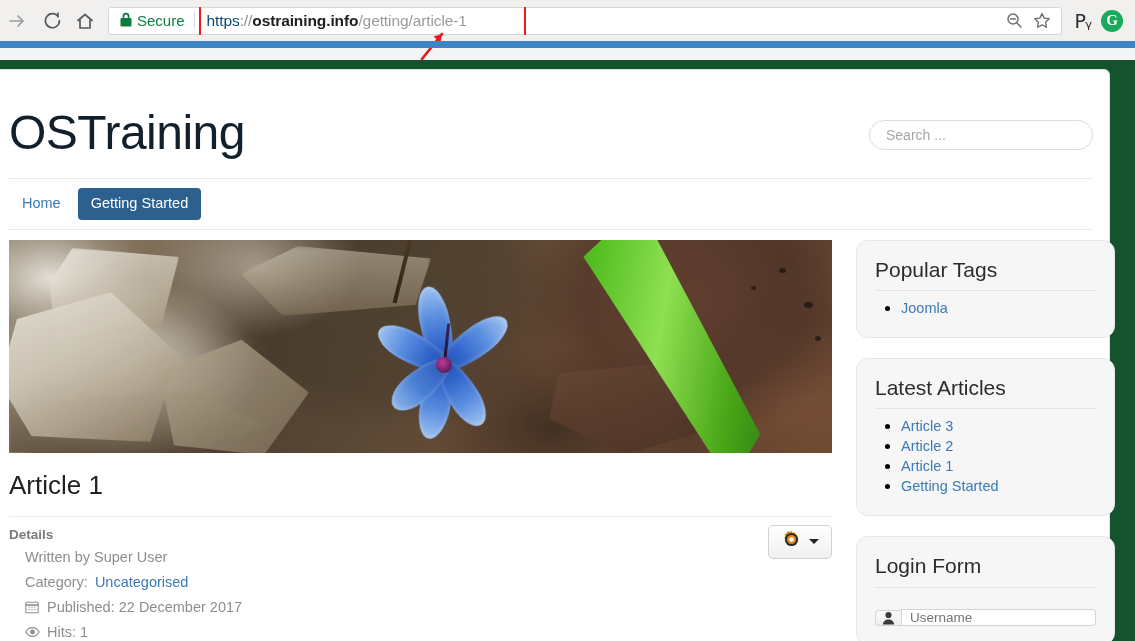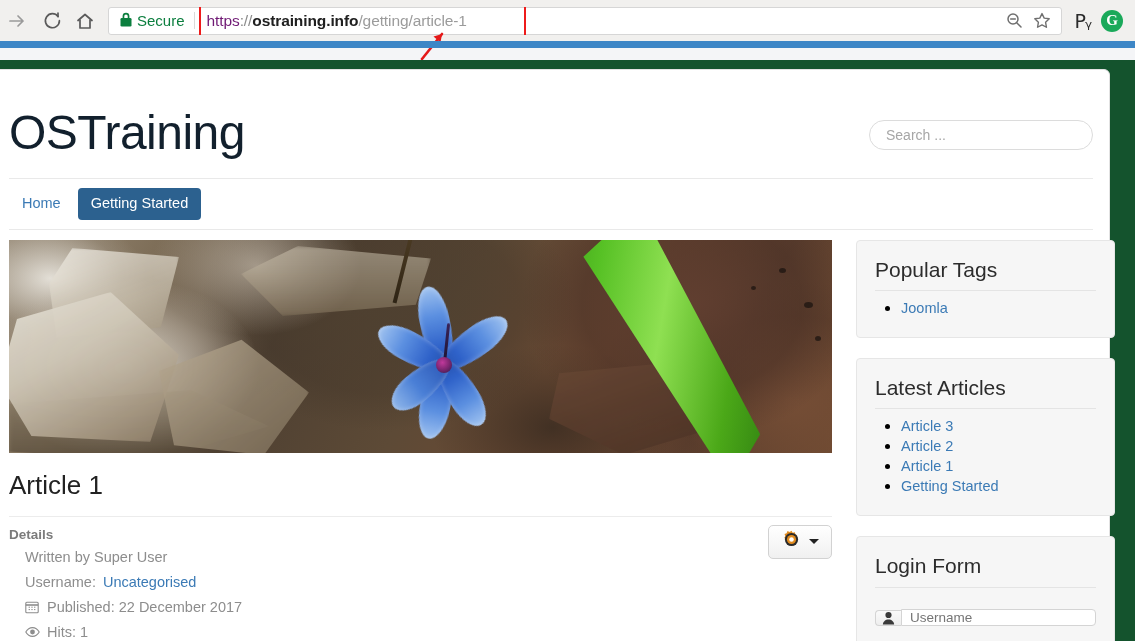--- a/index.html
+++ b/index.html
@@ -63,21 +63,21 @@
     border-radius: 2px;
     pointer-events: none;
   }
   .url-text {
     position: relative;
     padding-left: 12px;
     font-size: 15.5px;
     white-space: nowrap;
     letter-spacing: -0.1px;
   }
-  .u-scheme { color: #701a75; }
+  .u-scheme { color: #0c4a6e; }
   .u-sep { color: #8b8b8b; }
   .u-host { color: #202020; font-weight: 600; }
   .u-path { color: #9b9b9b; }
 
   .omni-right {
     display: flex; align-items: center; gap: 2px;
     padding-right: 6px; flex: none;
   }
   .omni-icon {
     width: 26px; height: 26px;
@@ -325,21 +325,21 @@
     width: 0; height: 0;
     border-left: 5px solid transparent;
     border-right: 5px solid transparent;
     border-top: 5px solid #222;
   }
 
   
   .module {
     background: #f6f6f6;
     border: 1px solid #e6e6e6;
-    border-radius: 4px;
+    border-radius: 12px;
     padding: 16px 18px 18px 18px;
     margin-bottom: 20px;
   }
   .module-title {
     font-size: 21px; color: #2c2c2c; font-weight: 400;
     margin: 0 0 8px 0; line-height: 1.2;
   }
   .module-rule { height: 1px; background: #e4e4e4; margin-bottom: 8px; }
   .module ul { margin: 0; padding-left: 26px; }
   .module li { margin: 2px 0; }
@@ -499,21 +499,21 @@
         <div class="title-rule"></div>
 
         <div class="details-block">
           <div class="details-head">Details</div>
 
           <div class="detail-row">
             <span>Written by Super User</span>
           </div>
 
           <div class="detail-row">
-            <span>Username:</span>
+            <span>Category:</span>
             <a>Uncategorised</a>
           </div>
 
           <div class="detail-row">
             <span class="detail-icon">
               <svg width="14" height="14" viewBox="0 0 14 14" fill="none" stroke="currentColor" stroke-width="1.1">
                 <rect x="0.8" y="2.2" width="12.4" height="10.6" rx="1"></rect>
                 <path d="M0.8 5h12.4" stroke-width="1.6"></path>
                 <path d="M3.6 7.2h1.4M6.3 7.2h1.4M9 7.2h1.4M3.6 9.6h1.4M6.3 9.6h1.4M9 9.6h1.4" stroke-width="1"></path>
               </svg>

